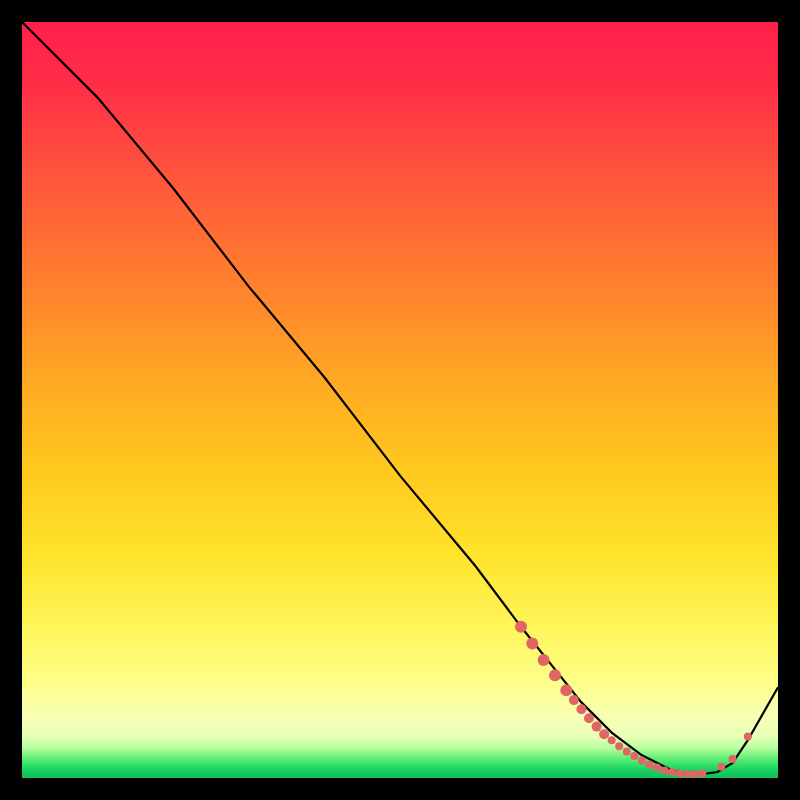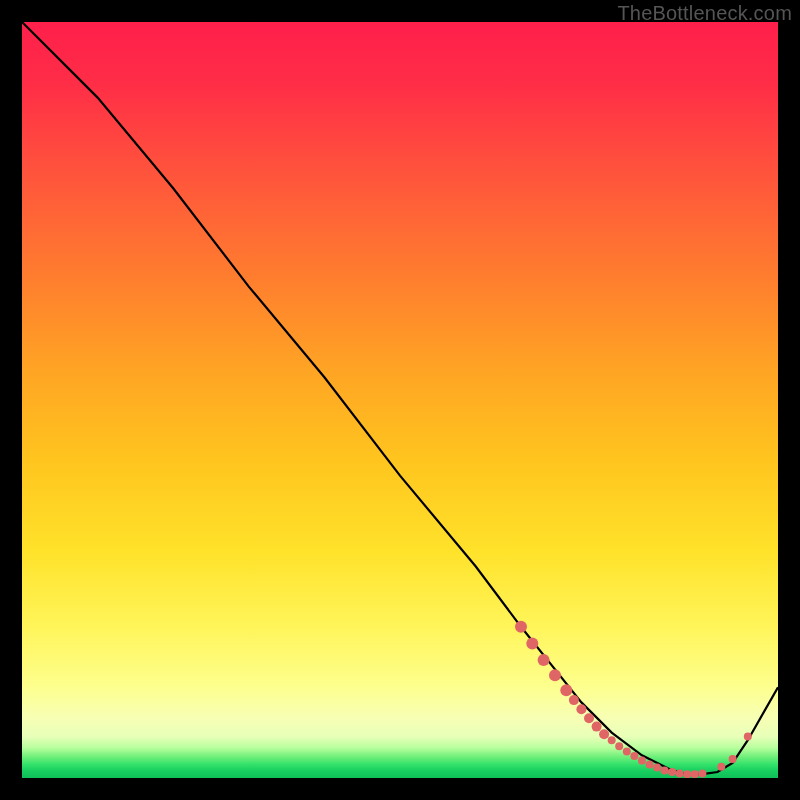--- a/index.html
+++ b/index.html
@@ -62,21 +62,20 @@
     color: #555;
     font-size: 20px;
     letter-spacing: 0.2px;
     user-select: none;
   }
 </style>
 </head>
 <body>
 
 <div class="stage">
-  <div class="watermark">TheBottleneck.com</div>
 
   <div class="plot-area">
     <div class="gradient-bg"></div>
     <svg class="curve-svg" viewBox="0 0 756 756" preserveAspectRatio="none">
       <path d="M0.0 0.0 L45.4 45.4 L75.6 75.6 L151.2 166.3 L226.8 264.6 L302.4 355.3 L378.0 453.6 L453.6 544.3 L499.0 604.8 L529.2 642.6 L559.4 680.4 L589.7 710.6 L619.9 733.3 L650.2 748.4 L665.3 752.2 L680.4 752.2 L695.5 750.0 L710.6 740.9 L725.8 718.2 L756.0 665.3" fill="none" stroke-width="2.2" id="curve-path" stroke="#000000"></path>
       <g id="markers">
           <circle cx="499.0" cy="604.8" r="6" fill="#e06666" stroke="#c94f4f" stroke-width="0"></circle>
           <circle cx="510.3" cy="621.4" r="6" fill="#e06666" stroke="#c94f4f" stroke-width="0"></circle>
           <circle cx="521.6" cy="638.1" r="6" fill="#e06666" stroke="#c94f4f" stroke-width="0"></circle>
           <circle cx="533.0" cy="653.2" r="6" fill="#e06666" stroke="#c94f4f" stroke-width="0"></circle>

